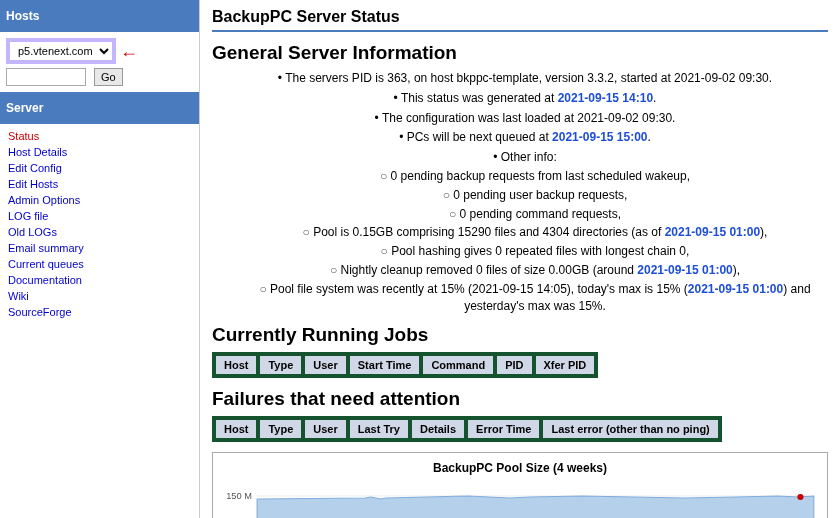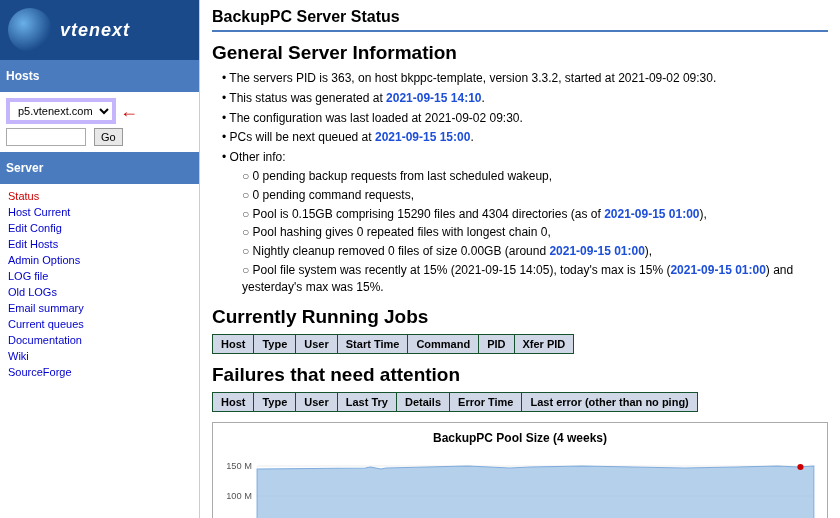--- a/index.html
+++ b/index.html
@@ -123,20 +123,21 @@
       font-size: 19px;
       font-weight: bold;
       color: #000;
       margin: 10px 0 6px 0;
     }
 
     .info-list {
       list-style: none;
       padding-left: 10px;
       margin-bottom: 6px;
+      text-align: center;
     }
 
     .info-list > li {
       margin-bottom: 3px;
       line-height: 1.4;
     }
 
     .info-list > li::before {
       content: "• ";
       color: #000;
@@ -163,21 +164,21 @@
     .table-container {
       margin-bottom: 10px;
     }
 
     .data-table {
       border-collapse: collapse;
       font-size: 11px;
     }
 
     .data-table th {
-      border: 1px solid #14532d;
+      border: 4px solid #14532d;
       padding: 3px 8px;
       background: #d0d8e8;
       font-weight: bold;
       text-align: center;
     }
 
     
     .chart-container {
       border: 1px solid #aaa;
       margin-bottom: 10px;
@@ -200,45 +201,41 @@
 
     .chart-svg {
       width: 100%;
       height: 100%;
     }
   </style>
 </head>
 <body>
 
 <div id="sidebar">
-  <div id="logo-area">
-    <div class="logo-circle"></div>
-    <span class="logo-text">vtenext</span>
-  </div>
 
   <div class="sidebar-section-header">Hosts</div>
 
   <div class="host-area">
     <div class="host-input-row">
       <select class="host-select">
         <option>p5.vtenext.com</option>
       </select>
       <span class="red-arrow">←</span>
     </div>
     <div style="display:flex; align-items:center; margin-top:4px; gap:4px;">
       <input type="text" class="search-input" value="" style="">
       <button class="go-btn">Go</button>
     </div>
   </div>
 
   <div class="sidebar-section-header">Server</div>
 
   <div class="server-section">
     <a class="server-link active">Status</a>
-    <a class="server-link">Host Current</a>
+    <a class="server-link">Host Details</a>
     <a class="server-link">Edit Config</a>
     <a class="server-link">Edit Hosts</a>
     <a class="server-link">Admin Options</a>
     <a class="server-link">LOG file</a>
     <a class="server-link">Old LOGs</a>
     <a class="server-link">Email summary</a>
     <a class="server-link">Current queues</a>
     <a class="server-link">Documentation</a>
     <a class="server-link">Wiki</a>
     <a class="server-link">SourceForge</a>
@@ -251,20 +248,21 @@
   <h2>General Server Information</h2>
 
   <ul class="info-list">
     <li>The servers PID is 363, on host bkppc-template, version 3.3.2, started at 2021-09-02 09:30.</li>
     <li>This status was generated at <span class="highlight-red">2021-09-15 14:10</span>.</li>
     <li>The configuration was last loaded at 2021-09-02 09:30.</li>
     <li>PCs will be next queued at <span class="highlight-red">2021-09-15 15:00</span>.</li>
     <li>Other info:
       <ul class="sub-list">
         <li>0 pending backup requests from last scheduled wakeup,</li>
+        <li>0 pending user backup requests,</li>
         <li>0 pending command requests,</li>
         <li>Pool is 0.15GB comprising 15290 files and 4304 directories (as of <span class="highlight-red">2021-09-15 01:00</span>),</li>
         <li>Pool hashing gives 0 repeated files with longest chain 0,</li>
         <li>Nightly cleanup removed 0 files of size 0.00GB (around <span class="highlight-red">2021-09-15 01:00</span>),</li>
         <li>Pool file system was recently at 15% (2021-09-15 14:05), today's max is 15% (<span class="highlight-red">2021-09-15 01:00</span>) and yesterday's max was 15%.</li>
       </ul>
     </li>
   </ul>
 
   <h2>Currently Running Jobs</h2>

